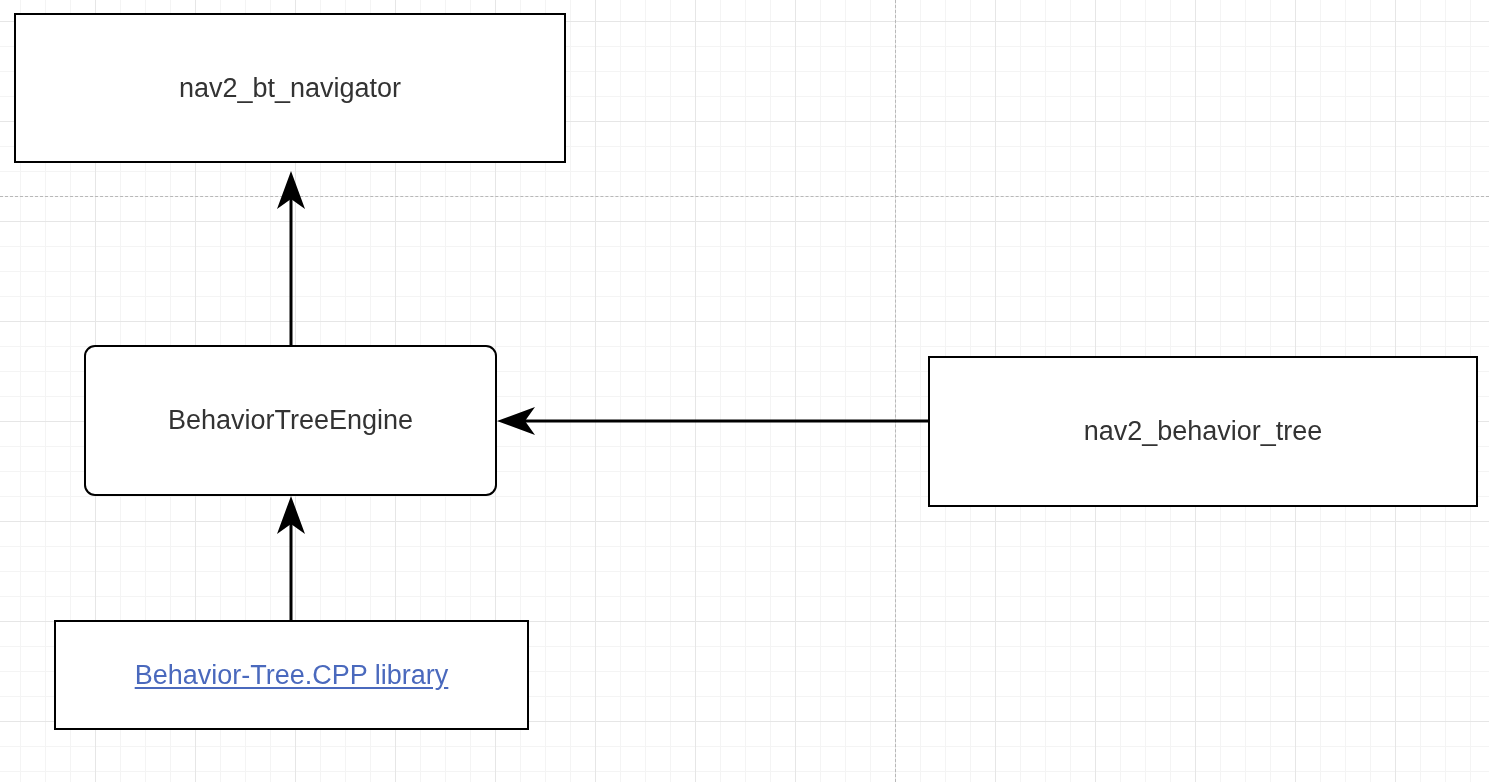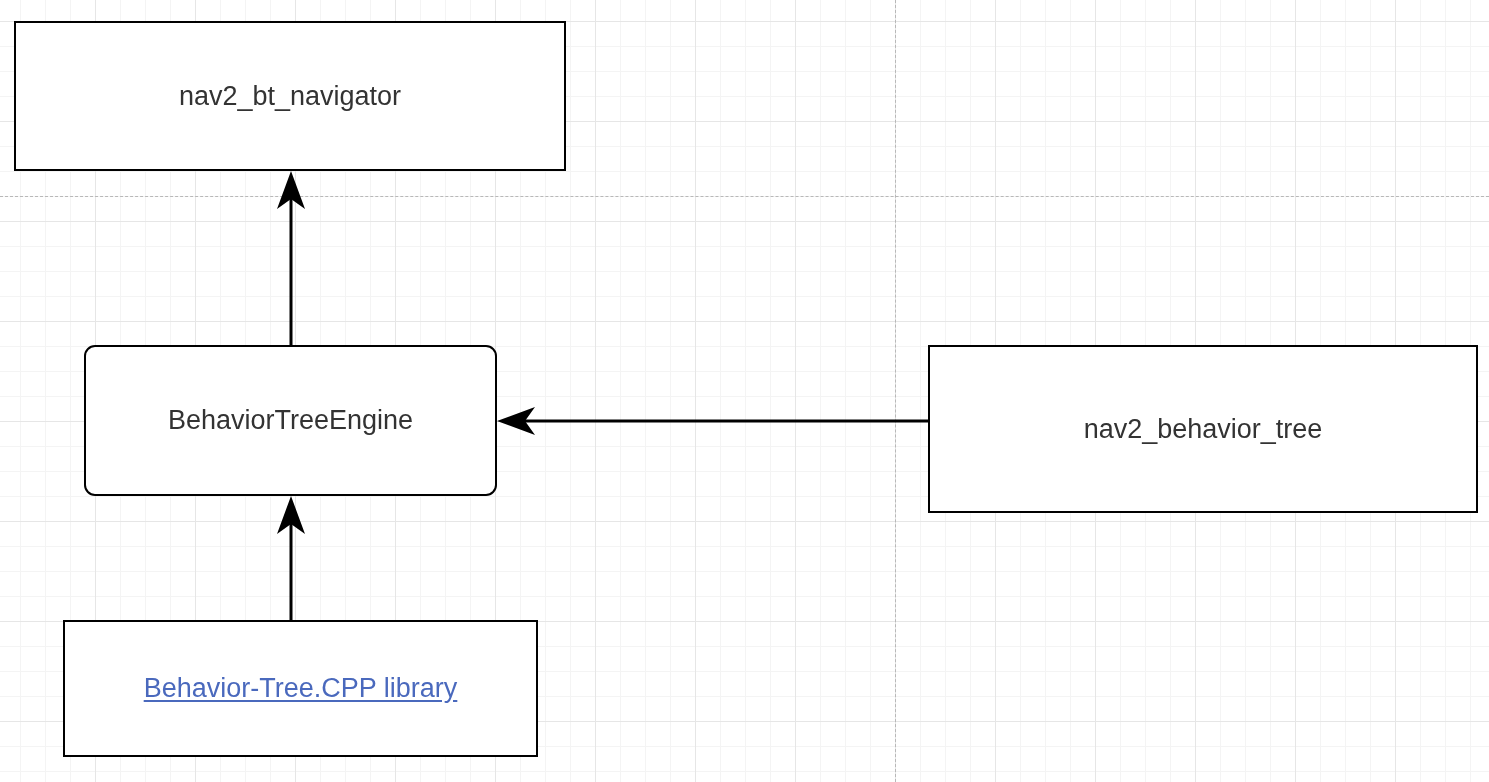--- a/index.html
+++ b/index.html
@@ -124,29 +124,29 @@
       <line class="edge-line" x1="291" y1="620" x2="291" y2="515"></line>
       <path class="arrow-head" d="M 291,496 L 305,534 L 291,524 L 277,534 Z"></path>
     </g>
 
     <g>
       <line class="edge-line" x1="928" y1="421" x2="516" y2="421"></line>
       <path class="arrow-head" d="M 497,421 L 535,435 L 525,421 L 535,407 Z"></path>
     </g>
   </svg>
 
-  <div class="node" style="left:14px; top:21px; width:552px; height:150px;">
+  <div class="node" style="left:14px; top:13px; width:552px; height:150px;">
     <span class="node-label">nav2_bt_navigator</span>
   </div>
 
   <div class="node" style="left:84px; top:345px; width:413px; height:151px;border-radius:11px;">
     <span class="node-label">BehaviorTreeEngine</span>
   </div>
 
-  <div class="node" style="left:928px; top:345px; width:550px; height:168px;">
+  <div class="node" style="left:928px; top:356px; width:550px; height:151px;">
     <span class="node-label">nav2_behavior_tree</span>
   </div>
 
-  <div class="node" style="left:63px; top:620px; width:475px; height:137px;">
+  <div class="node" style="left:54px; top:620px; width:475px; height:110px;">
     <span class="node-label link">Behavior-Tree.CPP library</span>
   </div>
 
 </div>
 
 </body></html>

